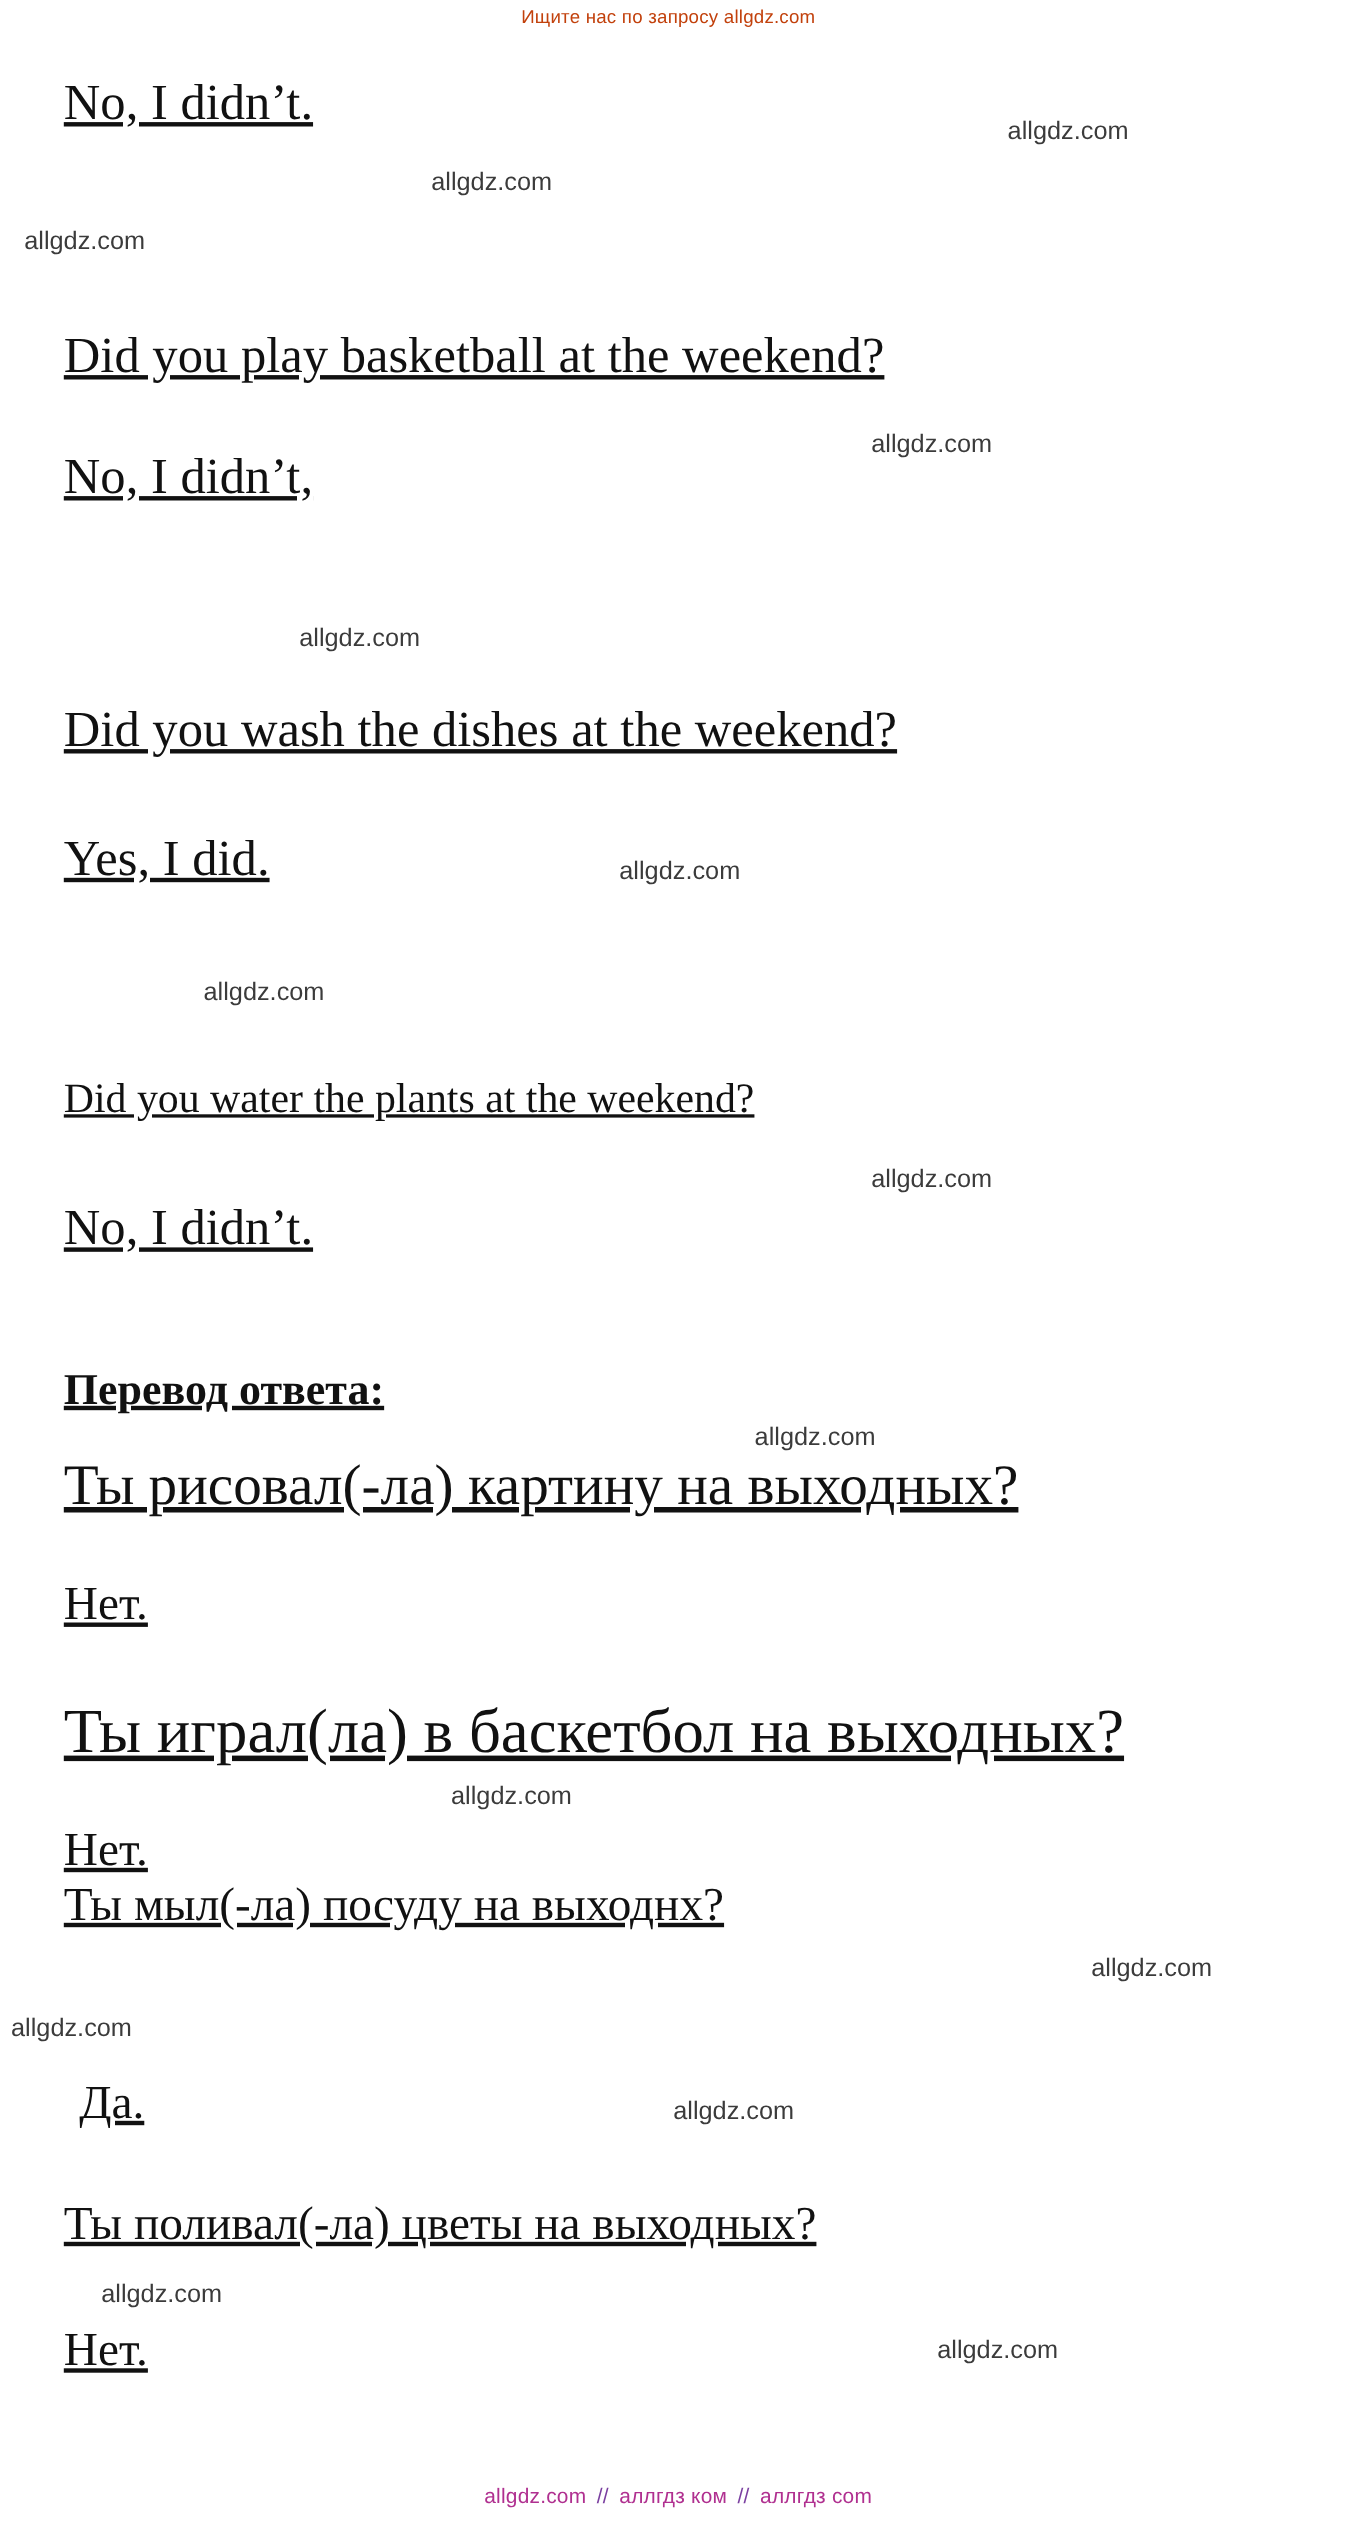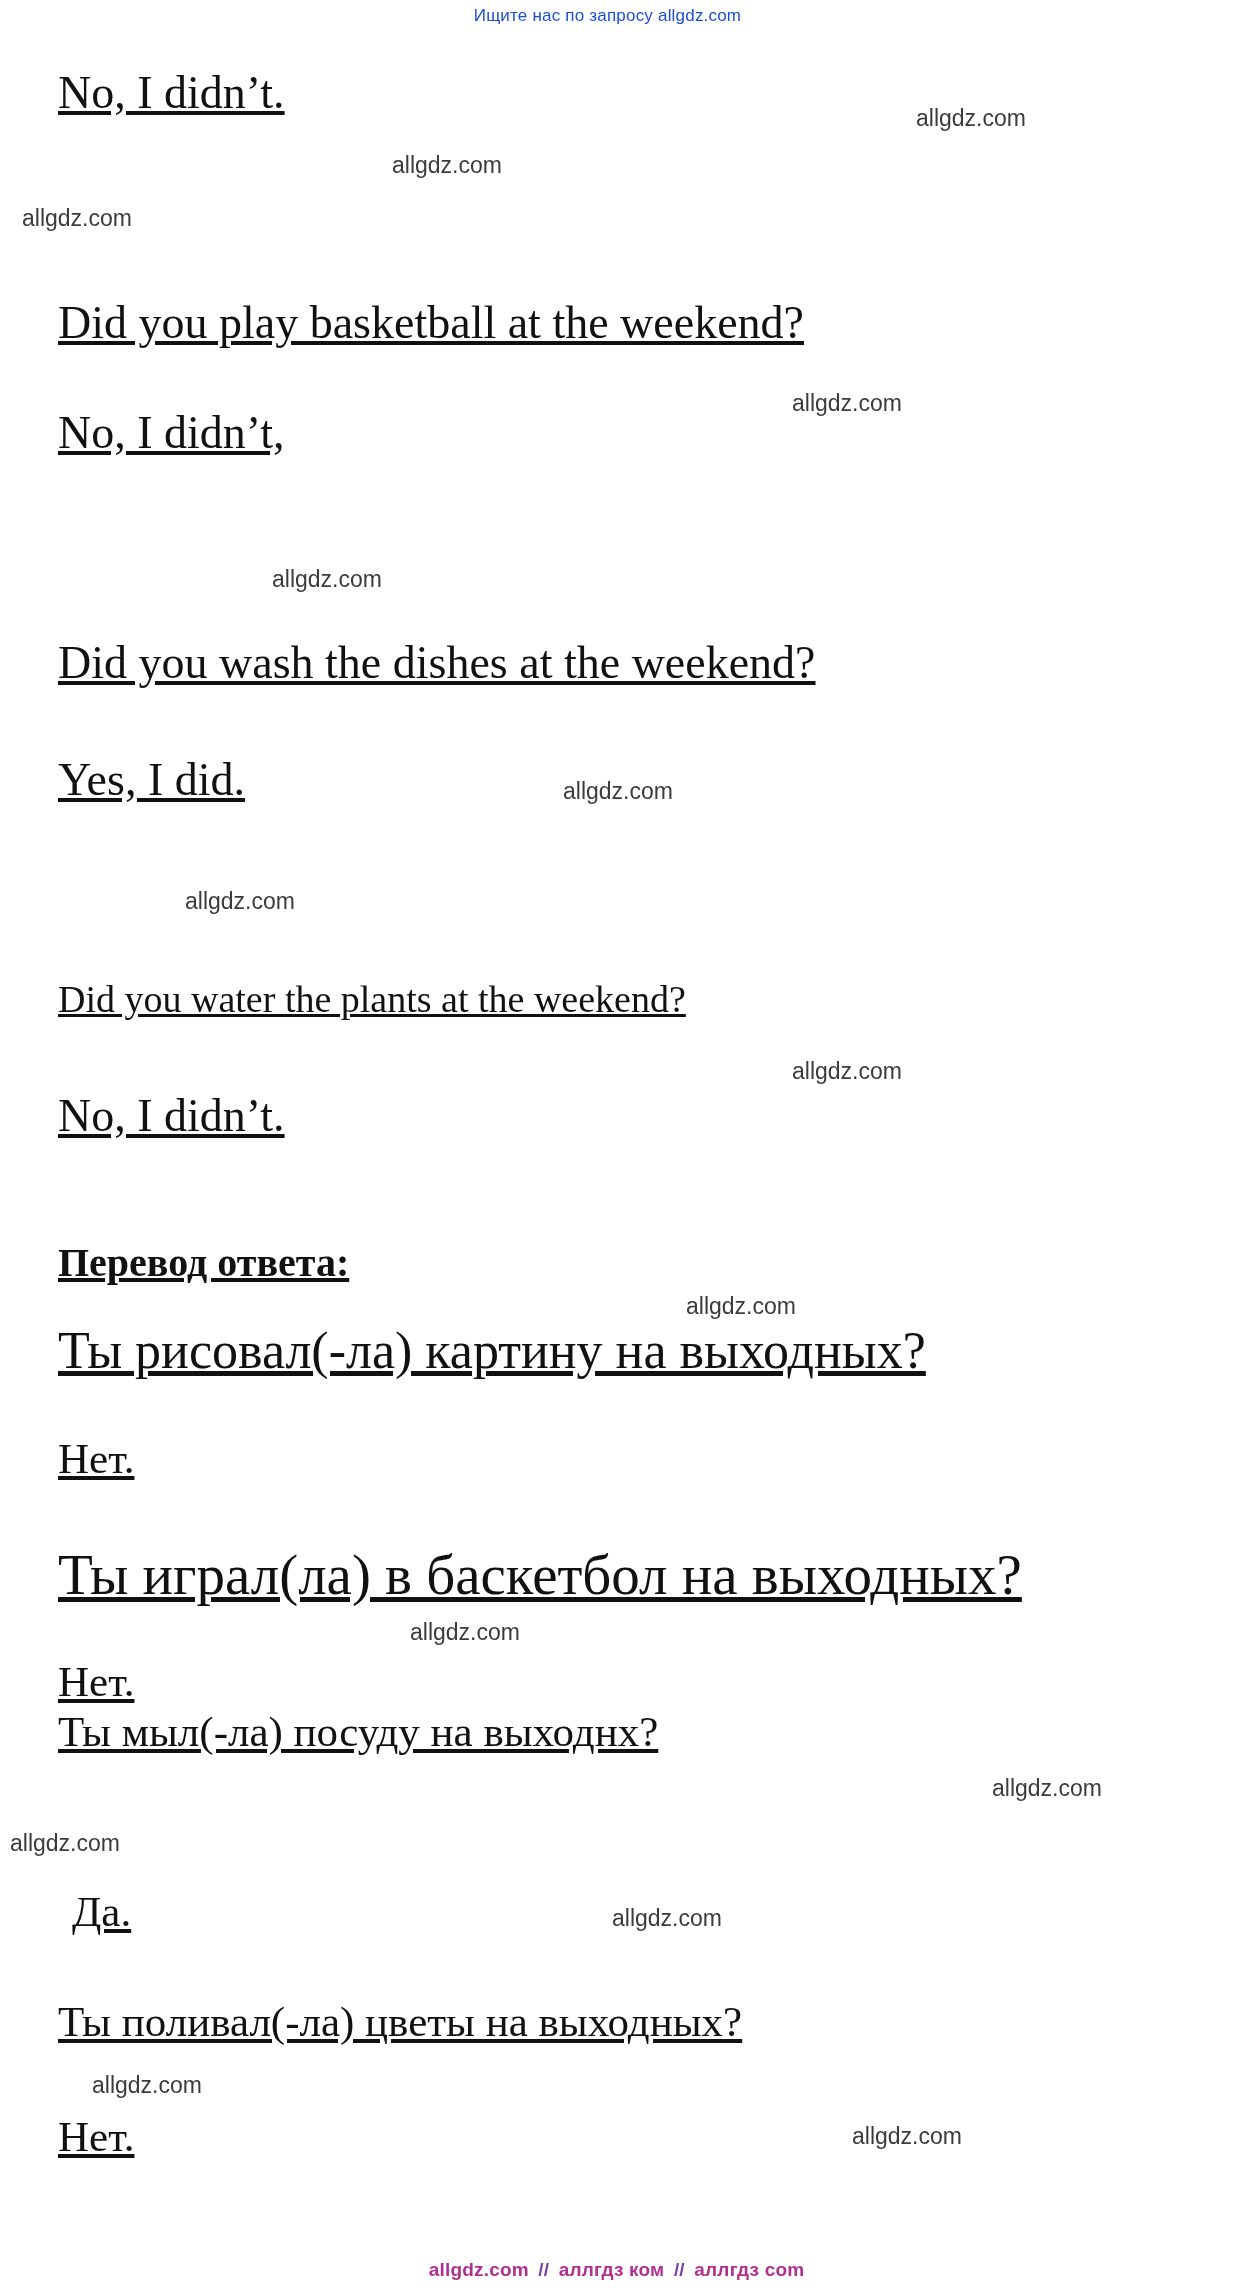--- a/index.html
+++ b/index.html
@@ -21,34 +21,33 @@
     height: 2293px;
   }
   .top-banner {
     position: absolute;
     top: 6px;
     left: 0;
     width: 1215px;
     text-align: center;
     font-family: "Liberation Sans", sans-serif;
     font-size: 17px;
-    color: #1d4ed8;
+    color: #c2410c;
     letter-spacing: 0.2px;
   }
   .bottom-banner {
     position: absolute;
     bottom: 12px;
     left: 0;
     width: 1233px;
     text-align: center;
     font-family: "Liberation Sans", sans-serif;
     font-size: 19px;
     color: #b03090;
     letter-spacing: 0.2px;
-    font-weight: bold;
   }
   .bottom-banner span {
     color: #b03090;
   }
   .bottom-banner .sep {
     color: #7a3fa0;
     padding: 0 4px;
   }
   .line {
     position: absolute;

